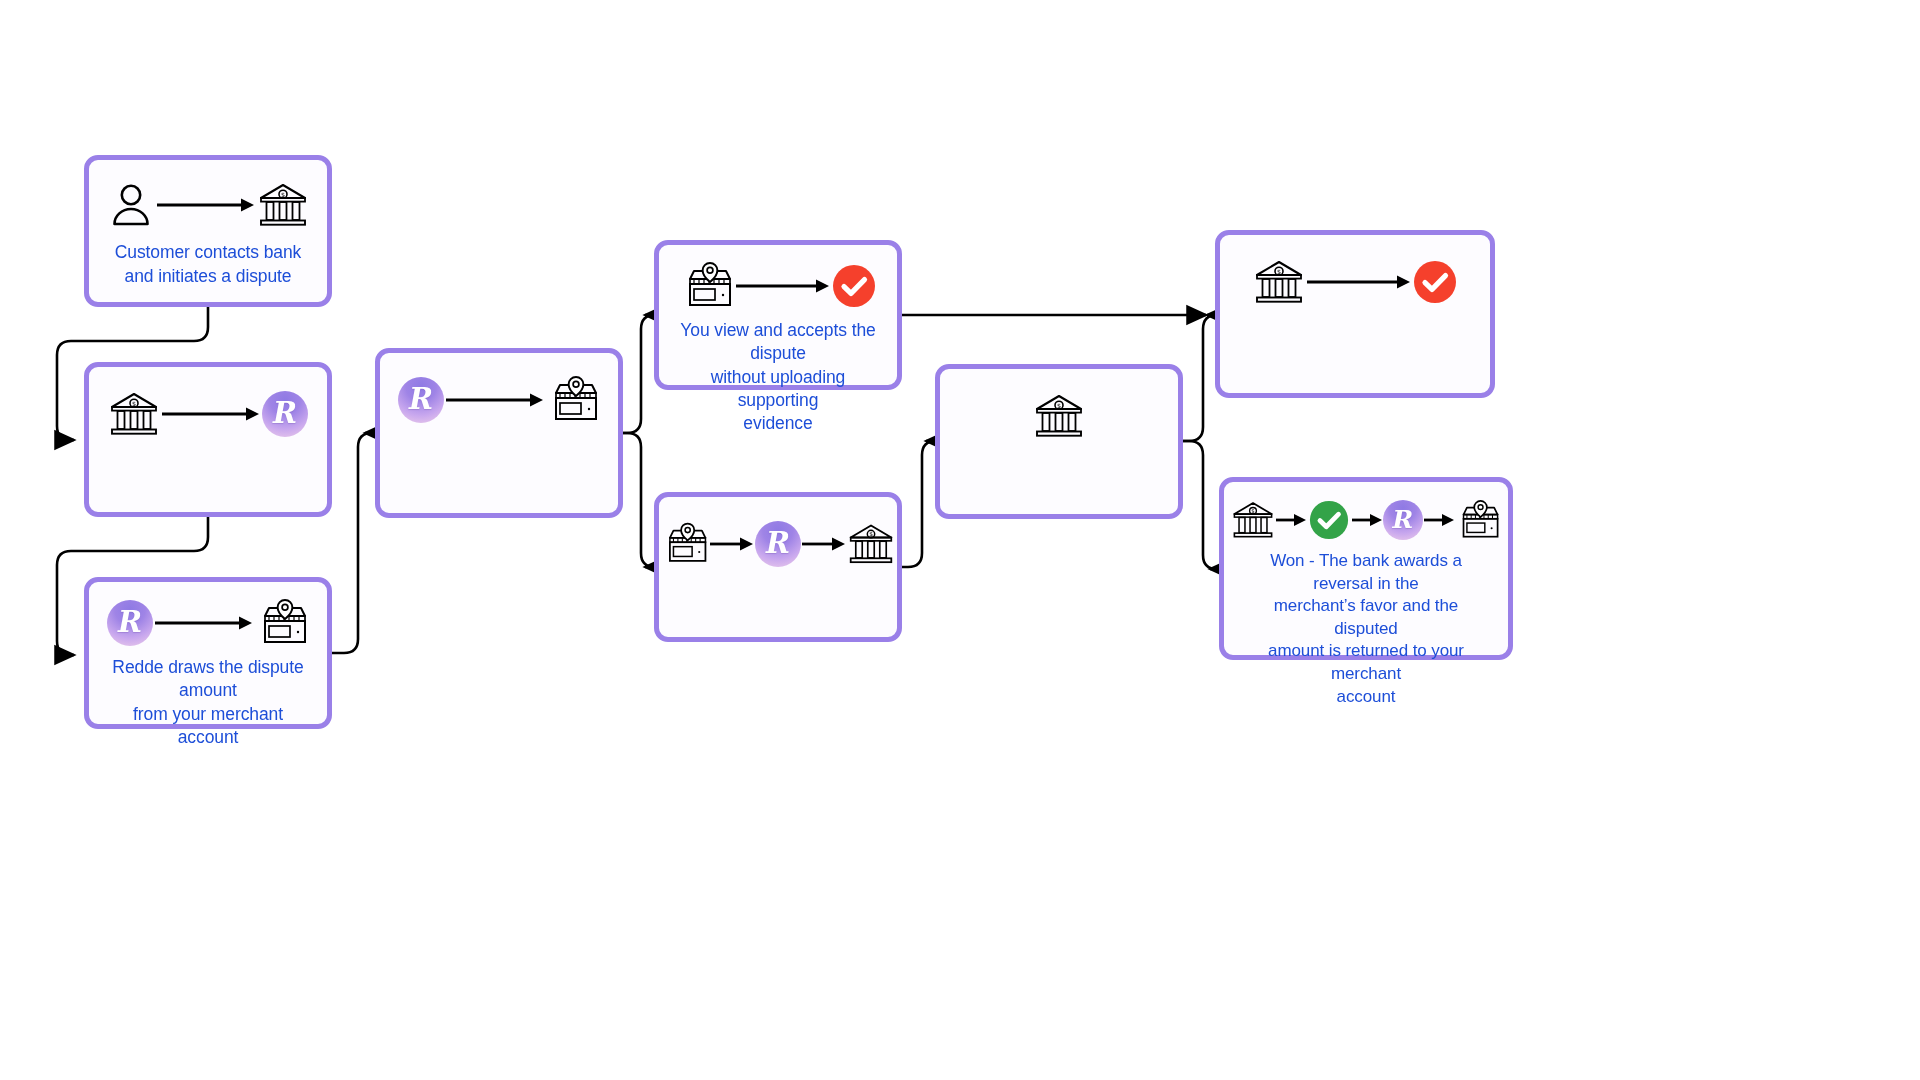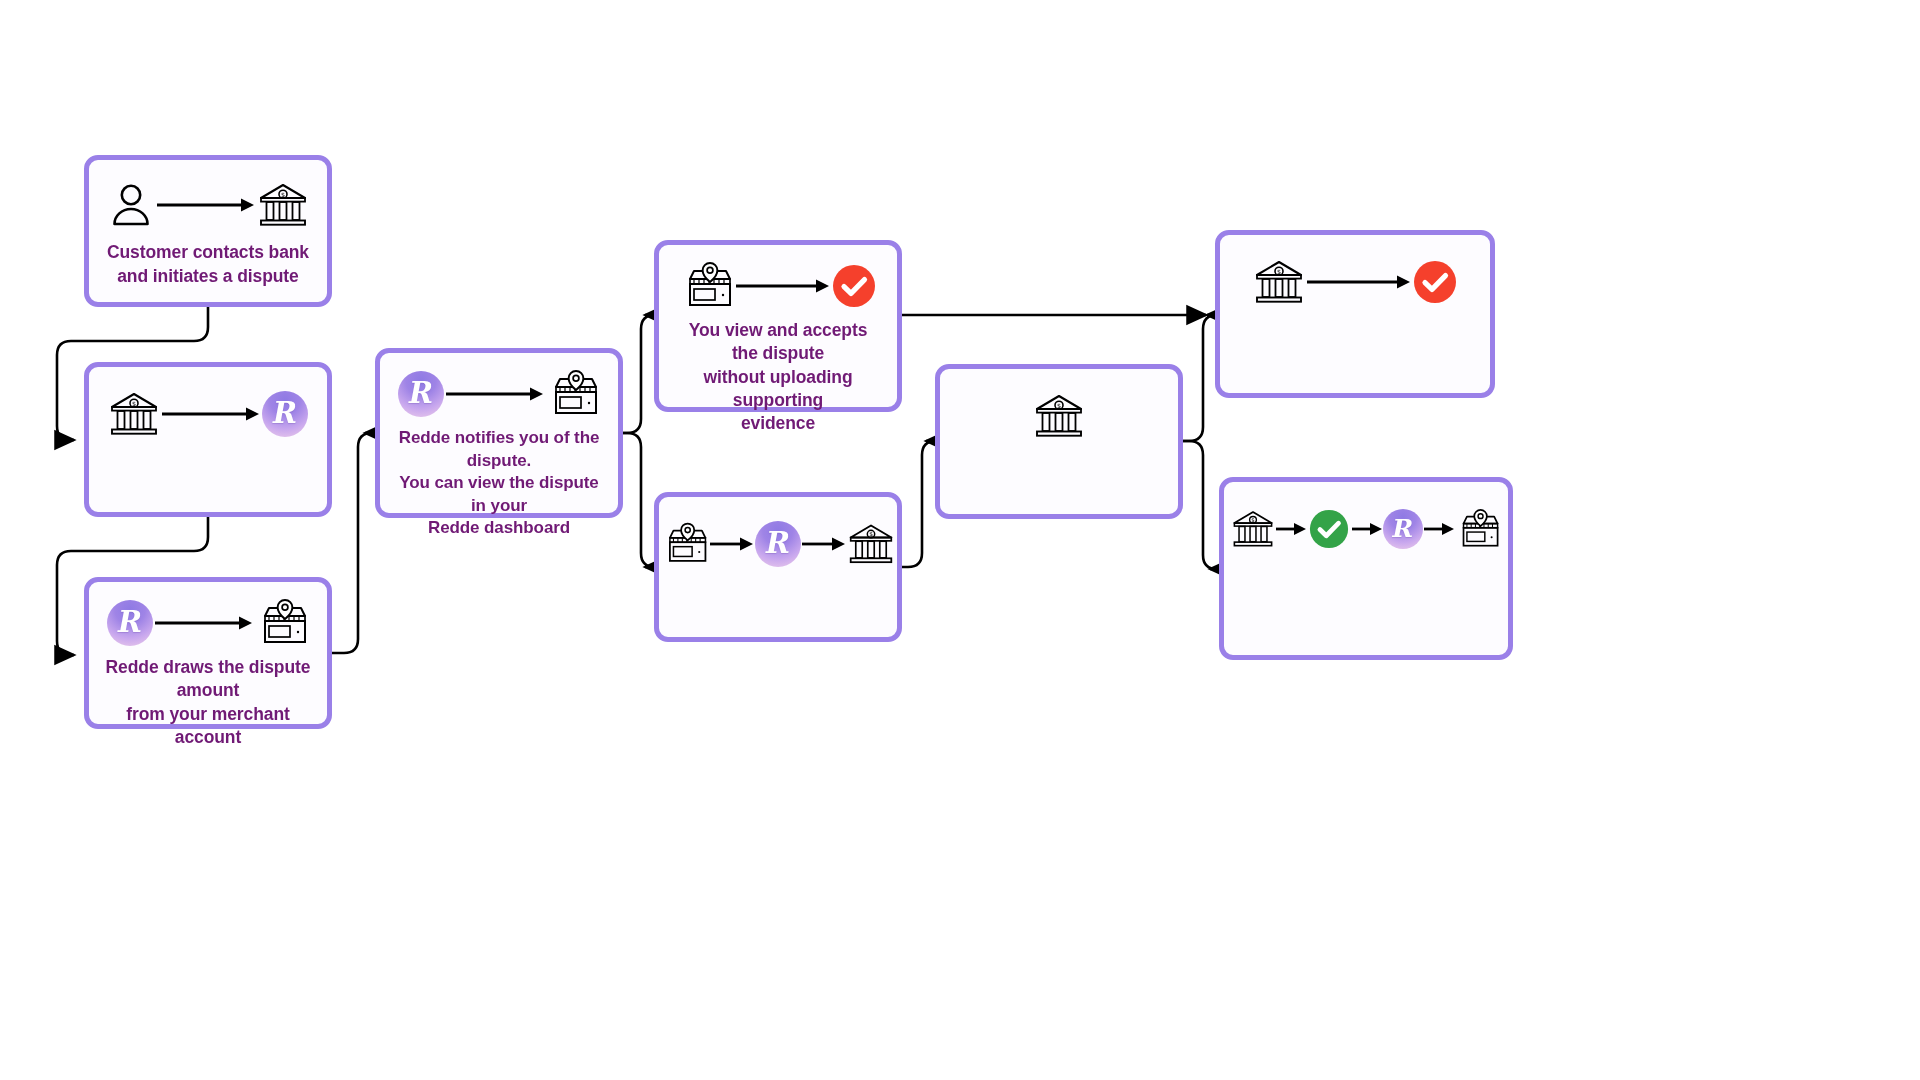--- a/index.html
+++ b/index.html
@@ -36,22 +36,22 @@
   .iconrow {
     display: flex;
     align-items: center;
     justify-content: center;
     gap: 0px;
     height: 62px;
     margin-bottom: 8px;
   }
   .node-label {
     font-size: 17.5px;
-    font-weight: bold;
-    color: #701a75;
+    font-weight: normal;
+    color: #1d4ed8;
     text-align: center;
     line-height: 1.33;
     letter-spacing: -0.1px;
     white-space: pre-line;
     padding: 0 4px;
   }
   
   .ico { display: block; }
   .arrow-seg { display: block; }
   .redde {
@@ -78,21 +78,21 @@
     display: flex; align-items: center; justify-content: center;
     flex: 0 0 auto;
   }
   .badge svg { display:block; }
 
   
   #n-customer      { left: 84px;   top: 155px;  width: 248px; height: 152px; }
   #n-bank-retrieve { left: 84px;   top: 362px;  width: 248px; height: 155px; }
   #n-redde-draws   { left: 84px;   top: 577px;  width: 248px; height: 152px; }
   #n-redde-notify  { left: 375px;  top: 348px;  width: 248px; height: 170px; }
-  #n-view-accept   { left: 654px;  top: 240px;  width: 248px; height: 172px; }
+  #n-view-accept   { left: 654px;  top: 240px;  width: 248px; height: 150px; }
   #n-submit-ev     { left: 654px;  top: 492px;  width: 248px; height: 150px; }
   #n-bank-decide   { left: 935px;  top: 364px;  width: 248px; height: 155px; }
   #n-lost          { left: 1215px; top: 230px;  width: 280px; height: 168px; }
   #n-won           { left: 1219px; top: 477px;  width: 294px; height: 183px; }
 
   #n-redde-notify .node-label,
   #n-bank-decide .node-label { font-size: 17px; }
   #n-lost .node-label,
   #n-won  .node-label { font-size: 17px; }
 </style>
@@ -213,23 +213,20 @@
         <path d="M10,18 L14,10 L46,10 L50,18 Z" fill="none" stroke="#000" stroke-width="2" stroke-linejoin="round"></path>
         <path d="M10,18 L50,18 L50,23 L10,23 Z" fill="none" stroke="#000" stroke-width="1.7"></path>
         <path d="M14,18 v5 M19,18 v5 M24,18 v5 M29,18 v5 M34,18 v5 M39,18 v5 M44,18 v5" stroke="#000" stroke-width="1.2"></path>
         <rect x="10" y="23" width="40" height="21" fill="none" stroke="#000" stroke-width="2"></rect>
         <rect x="14" y="28" width="21" height="11" fill="none" stroke="#000" stroke-width="1.7"></rect>
         <circle cx="43" cy="34" r="1.2" fill="#000"></circle>
         <path d="M30,2 a7.4,7.4 0 0 1 7.4,7.4 c0,5.3 -7.4,11.6 -7.4,11.6 c0,0 -7.4,-6.3 -7.4,-11.6 A7.4,7.4 0 0 1 30,2 Z" fill="#fff" stroke="#000" stroke-width="2"></path>
         <circle cx="30" cy="9.3" r="2.9" fill="none" stroke="#000" stroke-width="1.7"></circle>
       </svg>
     </div>
-    <div class="node-label">Redde notifies you of the dispute.
-You can view the dispute in your
-Redde dashboard</div>
   </div>
 
   <div class="node" id="n-view-accept">
     <div class="iconrow">
       <svg class="ico" width="54" height="50" viewBox="0 0 54 50">
         <path d="M10,18 L14,10 L46,10 L50,18 Z" fill="none" stroke="#000" stroke-width="2" stroke-linejoin="round"></path>
         <path d="M10,18 L50,18 L50,23 L10,23 Z" fill="none" stroke="#000" stroke-width="1.7"></path>
         <path d="M14,18 v5 M19,18 v5 M24,18 v5 M29,18 v5 M34,18 v5 M39,18 v5 M44,18 v5" stroke="#000" stroke-width="1.2"></path>
         <rect x="10" y="23" width="40" height="21" fill="none" stroke="#000" stroke-width="2"></rect>
         <rect x="14" y="28" width="21" height="11" fill="none" stroke="#000" stroke-width="1.7"></rect>
@@ -366,15 +363,19 @@
         <path d="M10,18 L14,10 L46,10 L50,18 Z" fill="none" stroke="#000" stroke-width="2" stroke-linejoin="round"></path>
         <path d="M10,18 L50,18 L50,23 L10,23 Z" fill="none" stroke="#000" stroke-width="1.7"></path>
         <path d="M14,18 v5 M19,18 v5 M24,18 v5 M29,18 v5 M34,18 v5 M39,18 v5 M44,18 v5" stroke="#000" stroke-width="1.2"></path>
         <rect x="10" y="23" width="40" height="21" fill="none" stroke="#000" stroke-width="2"></rect>
         <rect x="14" y="28" width="21" height="11" fill="none" stroke="#000" stroke-width="1.7"></rect>
         <circle cx="43" cy="34" r="1.2" fill="#000"></circle>
         <path d="M30,2 a7.4,7.4 0 0 1 7.4,7.4 c0,5.3 -7.4,11.6 -7.4,11.6 c0,0 -7.4,-6.3 -7.4,-11.6 A7.4,7.4 0 0 1 30,2 Z" fill="#fff" stroke="#000" stroke-width="2"></path>
         <circle cx="30" cy="9.3" r="2.9" fill="none" stroke="#000" stroke-width="1.7"></circle>
       </svg>
     </div>
+    <div class="node-label">Won - The bank awards a reversal in the
+merchant’s favor and the disputed
+amount is returned to your merchant
+account</div>
   </div>
 
 </div>
 
 </body></html>

